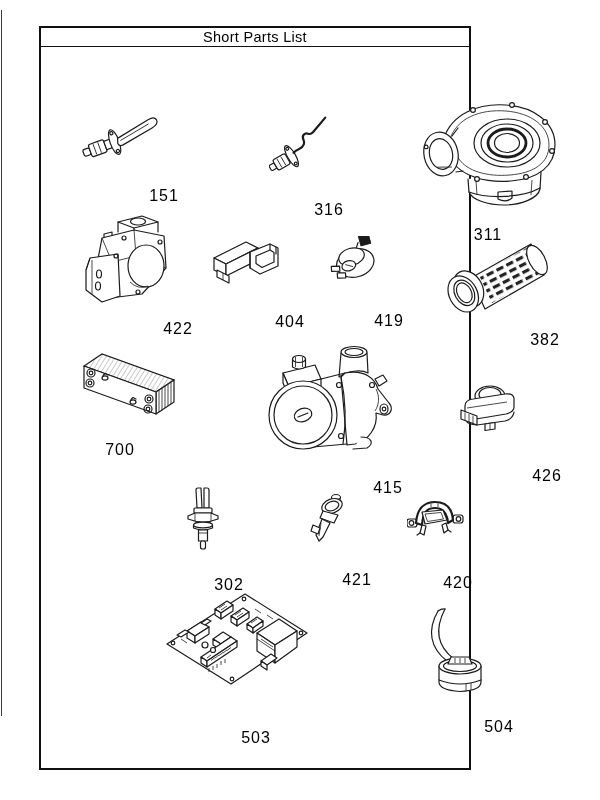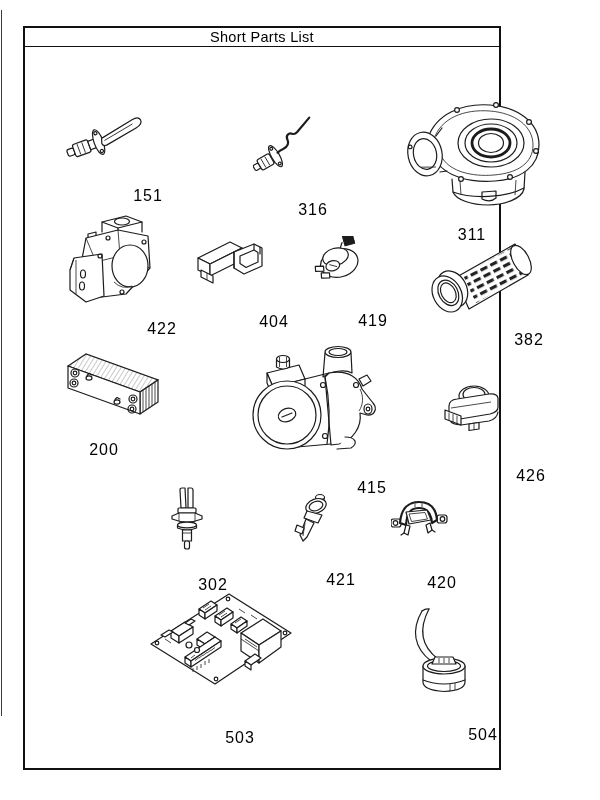--- a/index.html
+++ b/index.html
@@ -1,19 +1,19 @@
 <!DOCTYPE html>
 <html><head>
 <meta charset="utf-8">
 <style>
   html,body{margin:0;padding:0;background:#fff;}
   .page{position:relative;width:600px;height:800px;background:#ffffff;overflow:hidden;
         font-family:"Liberation Sans",sans-serif;}
   .edge-artifact{position:absolute;left:1px;top:10px;width:1px;height:706px;background:#3a3a3a;}
-  .sheet{position:absolute;left:23px;top:26px;width:478px;height:744px;
+  .sheet{position:absolute;left:39px;top:26px;width:432px;height:744px;
          border:2px solid #111;box-sizing:border-box;background:#fff;}
   .titlebar{position:absolute;left:0;top:0;width:100%;height:19px;
             border-bottom:1.5px solid #111;box-sizing:border-box;
             display:flex;align-items:center;justify-content:center;}
   .titlebar span{font-size:14.5px;color:#000;letter-spacing:.3px;}
   .drawing{position:absolute;}
   .part-label{position:absolute;transform:translateX(-50%);font-size:16px;color:#000;
               letter-spacing:1px;white-space:nowrap;}
   svg .s{fill:none;stroke:#1c1c1c;stroke-width:1.2;stroke-linejoin:round;stroke-linecap:round;}
   svg .f{fill:#ffffff;stroke:#1c1c1c;stroke-width:1.2;stroke-linejoin:round;stroke-linecap:round;}
@@ -176,21 +176,21 @@
         <circle class="s" cx="78" cy="71" r="1.8"></circle>
       <g class="s">
           <ellipse cx="35" cy="40" rx="3" ry="2.2"></ellipse>
           <path d="M33,37.5 L35,35.5 L38,37"></path>
         </g>
       <g class="s">
           <ellipse cx="63" cy="64" rx="3" ry="2.2"></ellipse>
           <path d="M61,61.5 L63,59.5 L66,61"></path>
         </g>
     </svg>
-    <span class="part-label" style="left:79px;top:413px;">200</span>
+    <span class="part-label" style="left:79px;top:413px;">700</span>
 
     <svg class="drawing" style="left:216px;top:313px;" width="142" height="118" viewBox="0 0 142 118">
       <path class="f" d="M84,12 L82,36 C90,30 104,28 111,32 L110,12"></path>
       <ellipse class="f" cx="97" cy="11" rx="13" ry="5.5"></ellipse>
       <ellipse class="s" cx="97" cy="11" rx="9" ry="3.5"></ellipse>
       <path class="f" d="M88,32 C108,28 118,38 121,48 L132,62 C137,68 133,75 126,74 L119,72 C121,86 112,99 98,103 L90,104 L84,36 Z"></path>
       <path class="t" d="M119,48 C123,56 122,64 118,70"></path>
       <path class="f" d="M118,38 L126,34 L130,40 L122,45 Z"></path>
       <ellipse class="f" cx="127" cy="68" rx="4" ry="5"></ellipse>
         <circle class="s" cx="127" cy="68" r="1.8"></circle>
@@ -315,15 +315,15 @@
       <path class="s" d="M31,1 C20,22 23,38 40,51"></path>
       <path class="s" d="M24,3 Q27.5,0.5 31,1"></path>
       <path class="f" d="M25,58 L25,74 Q25,82 46,83.5 Q67,82.5 67,74 L67,58"></path>
       <ellipse class="f" cx="46" cy="58" rx="21" ry="8"></ellipse>
       <ellipse class="s" cx="46" cy="58" rx="16.5" ry="5.5"></ellipse>
       <path class="s" d="M25,72 Q46,80 67,72"></path>
       <polygon class="f" points="37,49 55,49 58,56 34,56"></polygon>
       <path class="t" d="M41,50 L41,55 M46,50 L46,55 M51,50 L51,55"></path>
       <path class="t" d="M52,76 L52,83 M57,75 L57,82"></path>
     </svg>
-    <span class="part-label" style="left:458px;top:690px;margin-top:8px;">504</span>
+    <span class="part-label" style="left:458px;top:690px;">504</span>
   </div>
 </div>
 
 </body></html>

